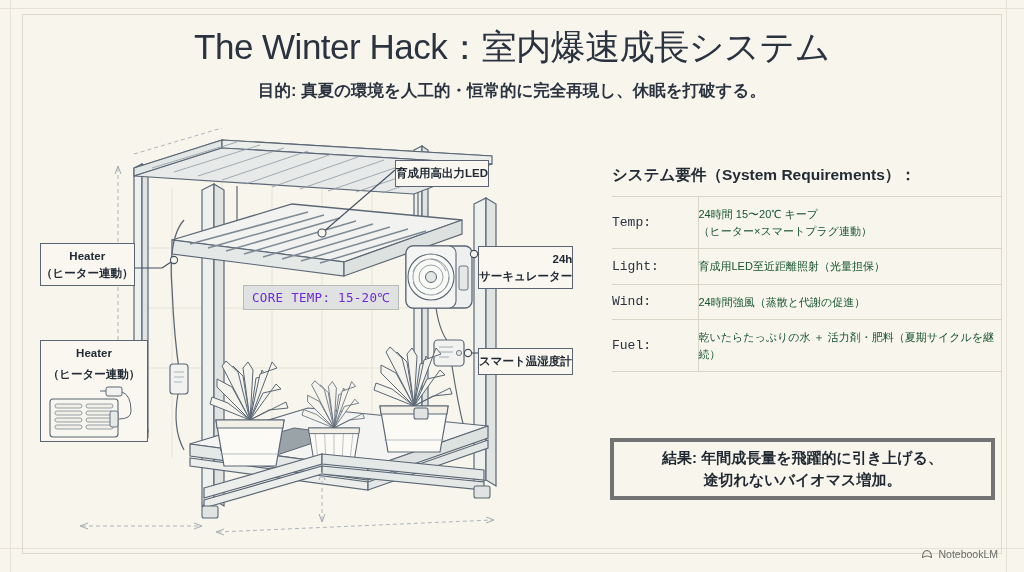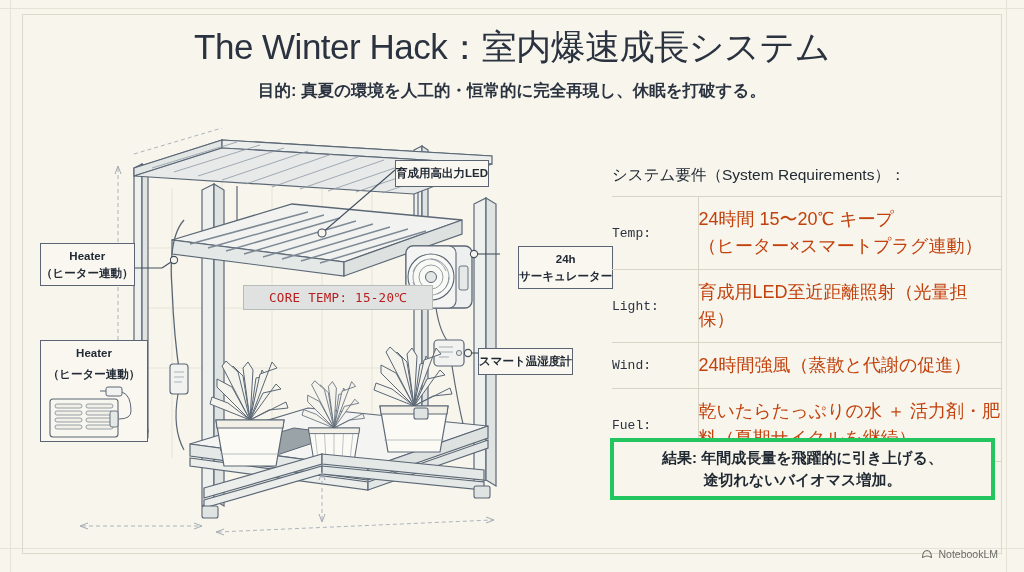--- a/index.html
+++ b/index.html
@@ -51,21 +51,21 @@
     background: #f9f7ef;
     border: 1.6px solid #5a6472;
     padding: 4px 0;
     font-size: 11.5px;
     font-weight: bold;
     color: #222a36;
     line-height: 1.45;
     white-space: nowrap;
   }
   .callout.center { text-align: center; }
-  .callout.left { text-align: center; margin-left: 40px; }
+  .callout.left { text-align: right; }
 
   #callout-led      { left: 395px; top: 160px; }
   #callout-circ     { left: 478px; top: 246px; }
   #callout-thermo   { left: 478px; top: 348px; }
   #callout-heater-1 { left: 40px;  top: 243px; }
 
   
   .heater-inset-box {
     position: absolute;
     left: 40px; top: 340px;
@@ -82,53 +82,53 @@
     padding-top: 4px;
   }
   .heater-inset-box svg { position: absolute; left: 8px; top: 44px; }
 
   
   .core-temp {
     position: absolute;
     left: 243px; top: 285px;
     background: #dfe2e0;
     border: 1px solid #b7bcb9;
-    padding: 3px 25px;
+    padding: 3px 8px;
     font-family: "DejaVu Sans Mono", monospace;
     font-size: 12.5px;
-    color: #b91c1c;
+    color: #6d28d9;
     letter-spacing: 0.3px;
   }
 
   
   .right-col { position: absolute; left: 612px; top: 165px; width: 390px; }
 
   .req-heading {
     font-size: 15.5px;
-    font-weight: normal;
+    font-weight: bold;
     color: #232b35;
     padding-bottom: 10px;
   }
 
   .req-table { width: 100%; border-collapse: collapse; }
   .req-table tr { border-top: 1px solid #d8d5c7; }
   .req-table tr:last-child { border-bottom: 1px solid #d8d5c7; }
   .req-table td { padding: 9px 0; vertical-align: middle; }
   .req-key {
     width: 86px;
     font-family: Liberation Mono, monospace;
     font-size: 13px;
     color: #2b3340;
     border-right: 1px solid #d8d5c7;
     padding-right: 10px;
   }
   .req-val {
     padding-left: 14px;
-    font-size: 18px;
-    color: #c2410c;
+    font-size: 11px;
+    color: #14532d;
     line-height: 1.5;
     margin-left: 15px;
   }
 
   
   .result-box {
     position: absolute;
     left: 610px; top: 438px;
     width: 385px; height: 62px;
     background: #7f9480;
@@ -449,21 +449,21 @@
           <td class="req-val">24時間強風（蒸散と代謝の促進）</td>
         </tr>
         <tr>
           <td class="req-key">Fuel:</td>
           <td class="req-val">乾いたらたっぷりの水 ＋ 活力剤・肥料（夏期サイクルを継続）</td>
         </tr>
       </tbody>
   </table>
 </div>
 
-<div class="result-box" style="background: #22c55e;">
+<div class="result-box" style="background: #737373;">
   <div class="result-inner">
     <div class="result-text">結果: 年間成長量を飛躍的に引き上げる、<br>途切れないバイオマス増加。</div>
   </div>
 </div>
 
 <div class="watermark">
   <svg width="12" height="12" viewBox="0 0 12 12">
     <path d="M1.5,9.5 Q1.5,3 6,2.5 Q10.5,3 10.5,9.5 Q8,8 6,8 Q4,8 1.5,9.5 Z" fill="none" stroke="#6b6d68" stroke-width="1.1" stroke-linejoin="round"></path>
   </svg>
   <span>NotebookLM</span>

